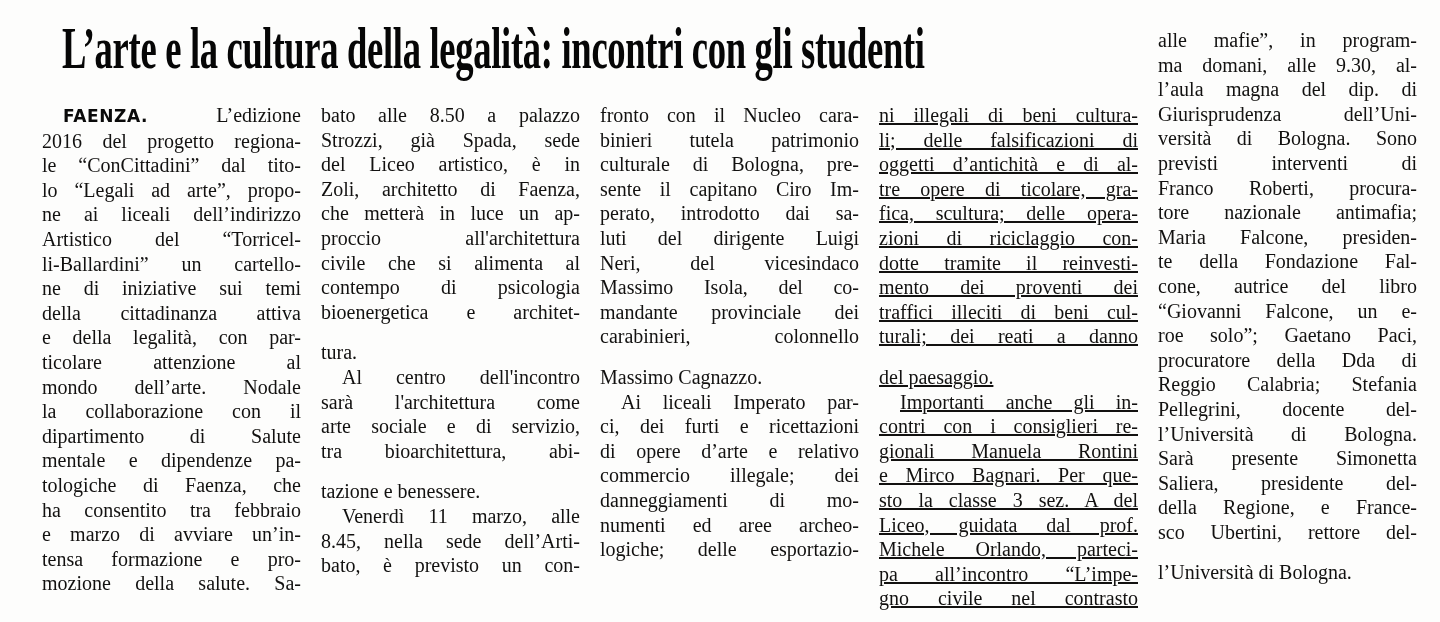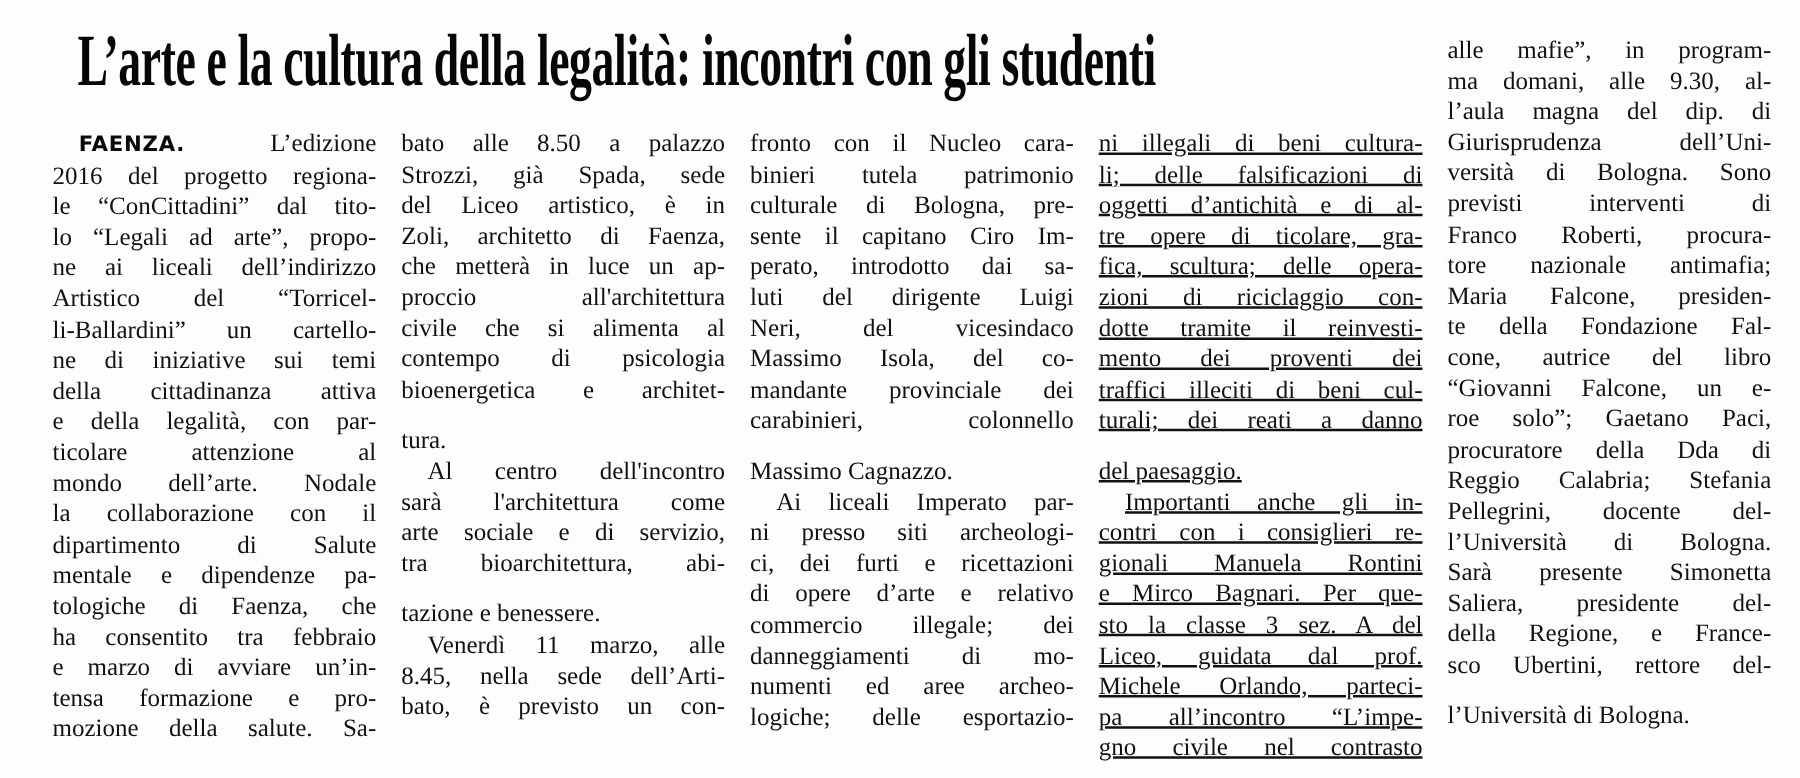--- a/index.html
+++ b/index.html
@@ -92,21 +92,20 @@
       <div class="line">culturale di Bologna, pre-</div>
       <div class="line">sente il capitano Ciro Im-</div>
       <div class="line">perato, introdotto dai sa-</div>
       <div class="line">luti del dirigente Luigi</div>
       <div class="line">Neri, del vicesindaco</div>
       <div class="line">Massimo Isola, del co-</div>
       <div class="line">mandante provinciale dei</div>
       <div class="line">carabinieri, colonnello</div>
       <div class="line end">Massimo Cagnazzo.</div>
       <div class="line indent">Ai liceali Imperato par-</div>
-      <div class="line">ni presso siti archeologi-</div>
       <div class="line">ci, dei furti e ricettazioni</div>
       <div class="line">di opere d’arte e relativo</div>
       <div class="line">commercio illegale; dei</div>
       <div class="line">danneggiamenti di mo-</div>
       <div class="line">numenti ed aree archeo-</div>
       <div class="line">logiche; delle esportazio-</div>
     </div>
   <div class="col c4">
       <div class="line">ni illegali di beni cultura-</div>
       <div class="line">li; delle falsificazioni di</div>

